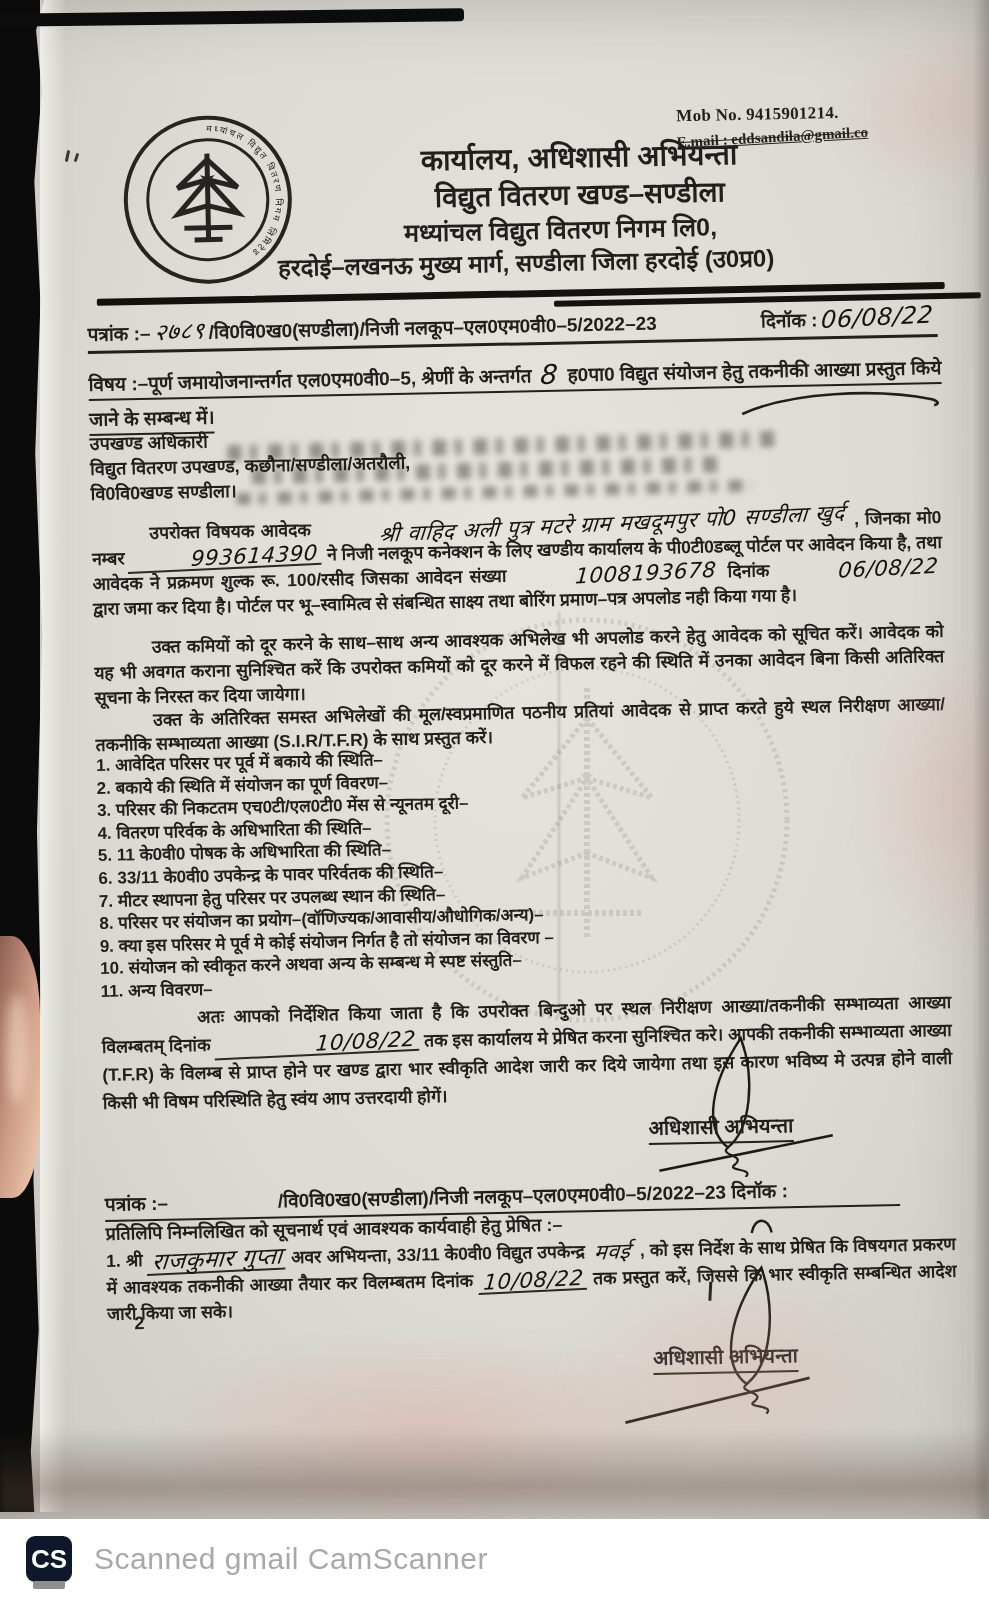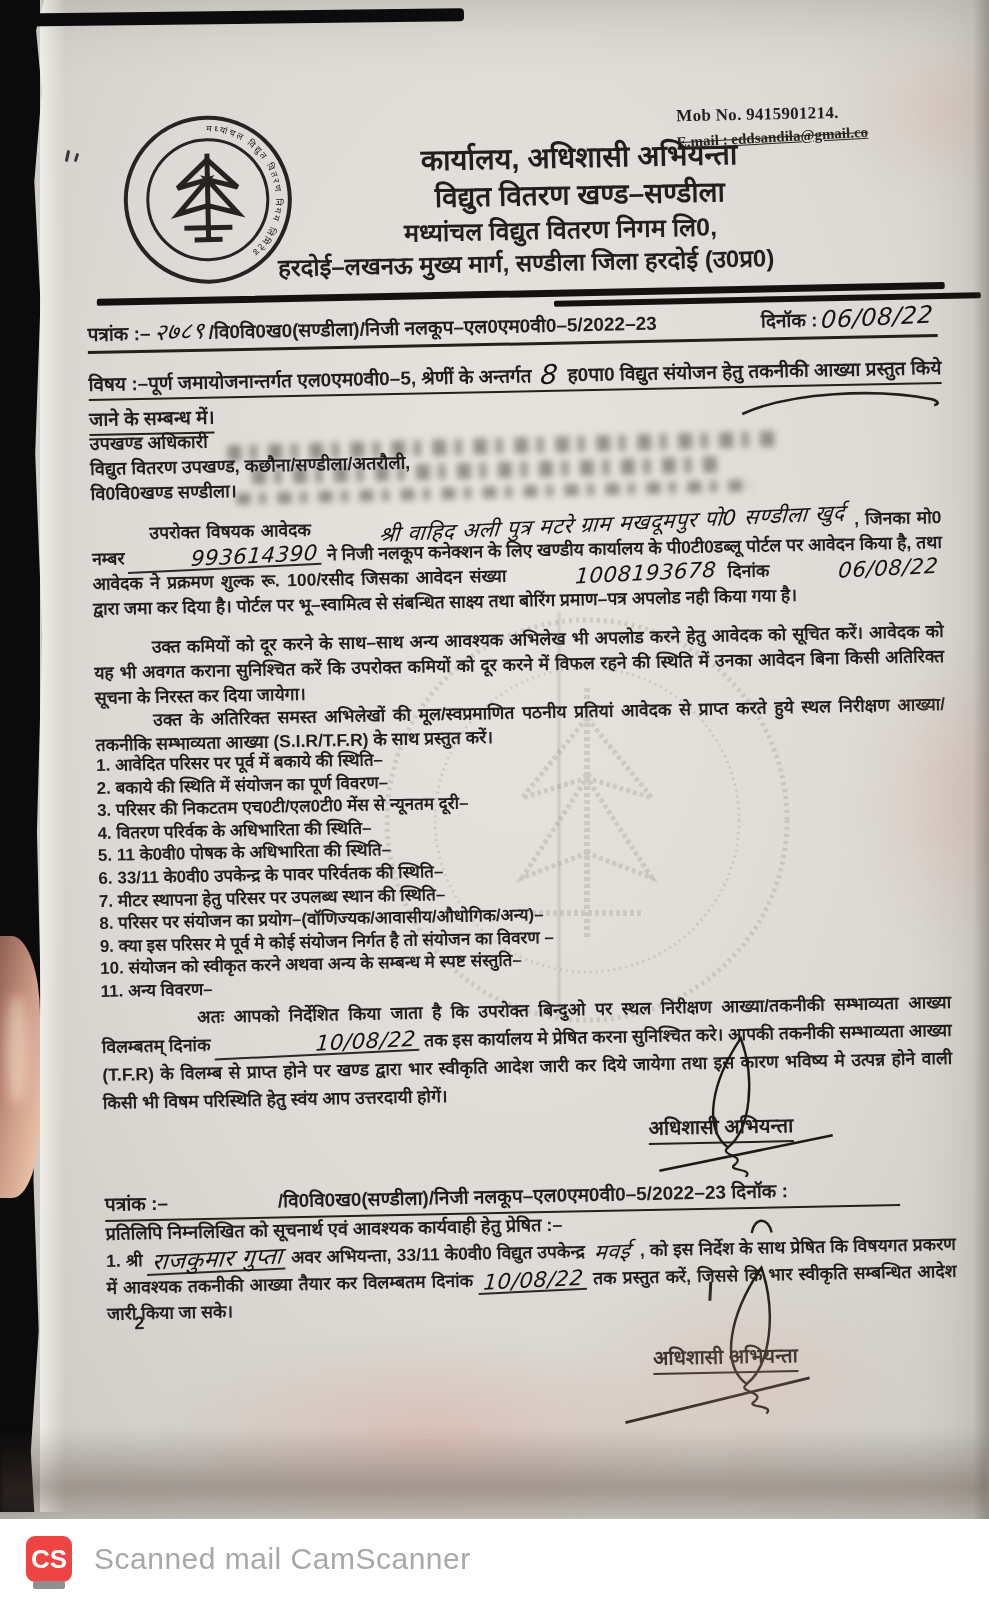--- a/index.html
+++ b/index.html
@@ -105,21 +105,21 @@
 
   .ref2{left:95px;top:1183px;width:795px;display:flex;align-items:baseline;font-size:19px;font-weight:bold;
         border-bottom:2.5px solid #242019;padding-bottom:3px;}
   .ref2 .gap{width:110px;}
   .copy-intro{left:95px;top:1213px;width:850px;font-size:18px;font-weight:bold;}
   .copy-item{left:95px;top:1240px;width:850px;font-size:17.5px;line-height:26px;font-weight:bold;}
   .pageno{left:122px;top:1306px;font-size:18px;font-weight:bold;}
 
   
   .footer{position:absolute;left:0;top:1519px;width:989px;height:80px;background:#ffffff;display:flex;align-items:center;}
-  .cs-logo{width:46px;height:46px;margin-left:26px;border-radius:9px;background:#ef4444;position:relative;
+  .cs-logo{width:46px;height:46px;margin-left:26px;border-radius:9px;background:#0f172a;position:relative;
            display:flex;align-items:center;justify-content:center;color:#ffffff;font-weight:bold;font-size:26px;
            font-family:"Liberation Sans",sans-serif;}
   .cs-logo:after{content:"";position:absolute;left:7px;bottom:-7px;width:32px;height:8px;background:#8f8f8f;border-radius:2px;}
   .cs-text{margin-left:22px;font-size:30px;color:#a8a8a8;letter-spacing:.5px;}
 </style>
 </head>
 <body>
 
 <div class="root">
   <div class="paper"></div>
@@ -289,15 +289,15 @@
   <div class="crease"></div>
   <div class="smudge pink1"></div>
   <div class="smudge pink2"></div>
   <div class="smudge pink3"></div>
   <div class="smudge pink4"></div>
   <div class="right-edge"></div>
   <div class="bottom-shadow"></div>
 
   <div class="footer">
     <div class="cs-logo">CS</div>
-    <div class="cs-text">Scanned mail CamScanner</div>
+    <div class="cs-text">Scanned gmail CamScanner</div>
   </div>
 </div>
 
 </body></html>

